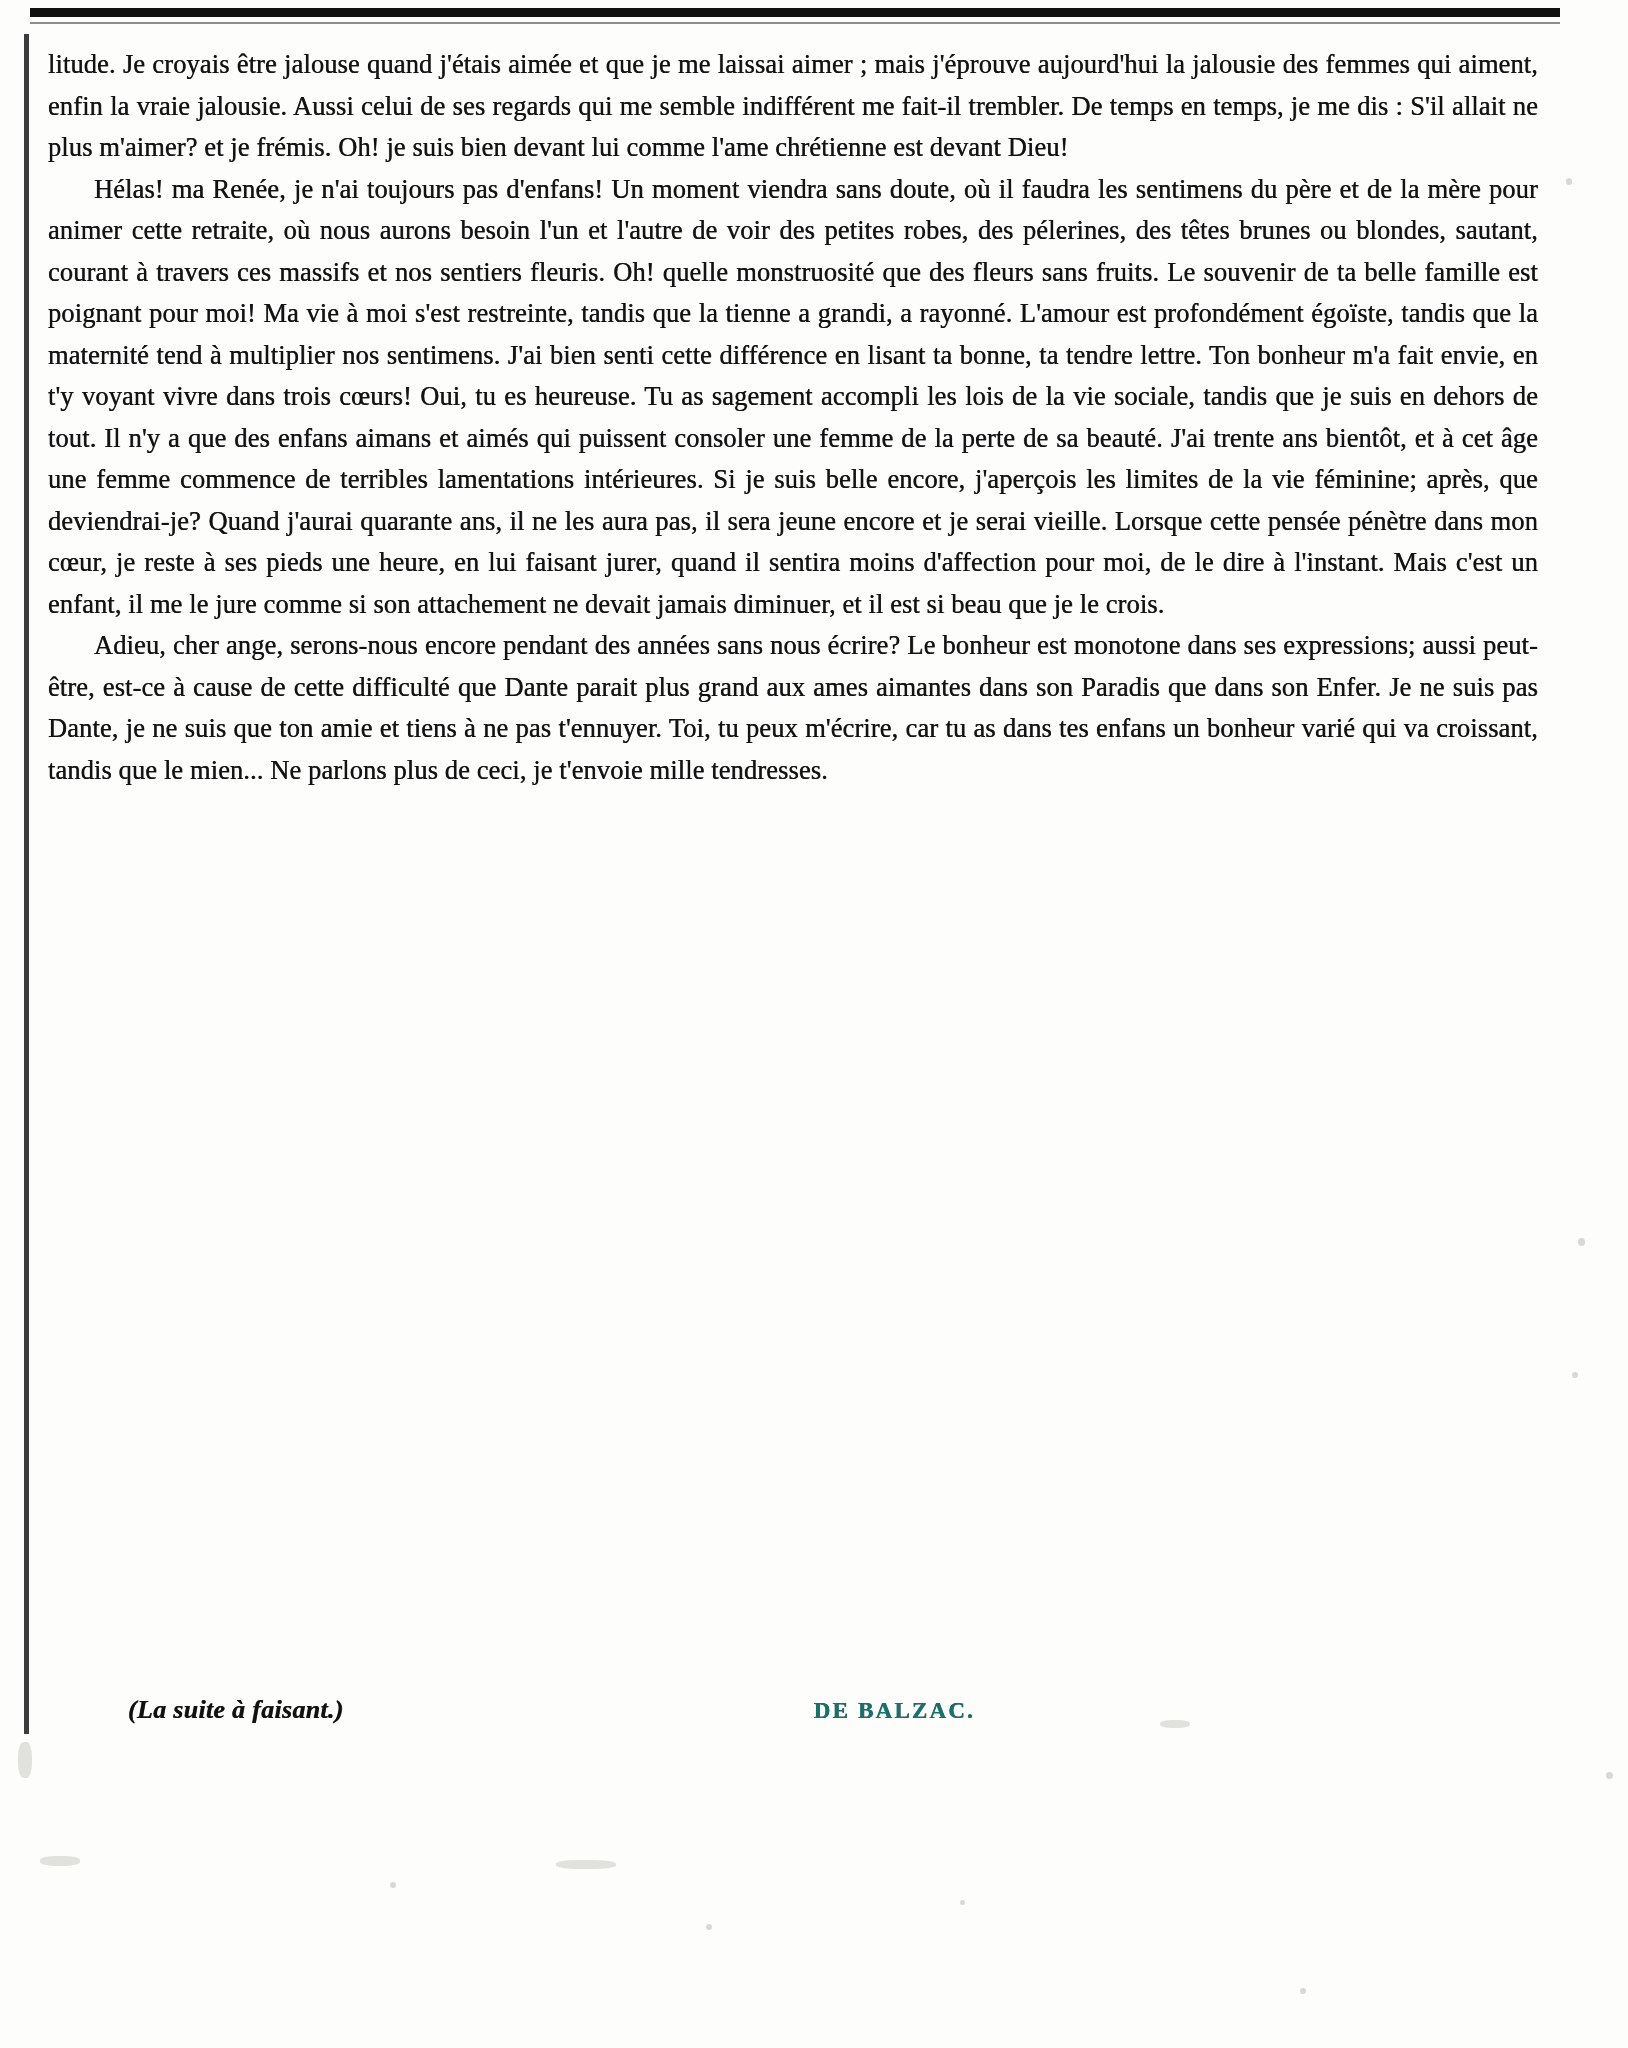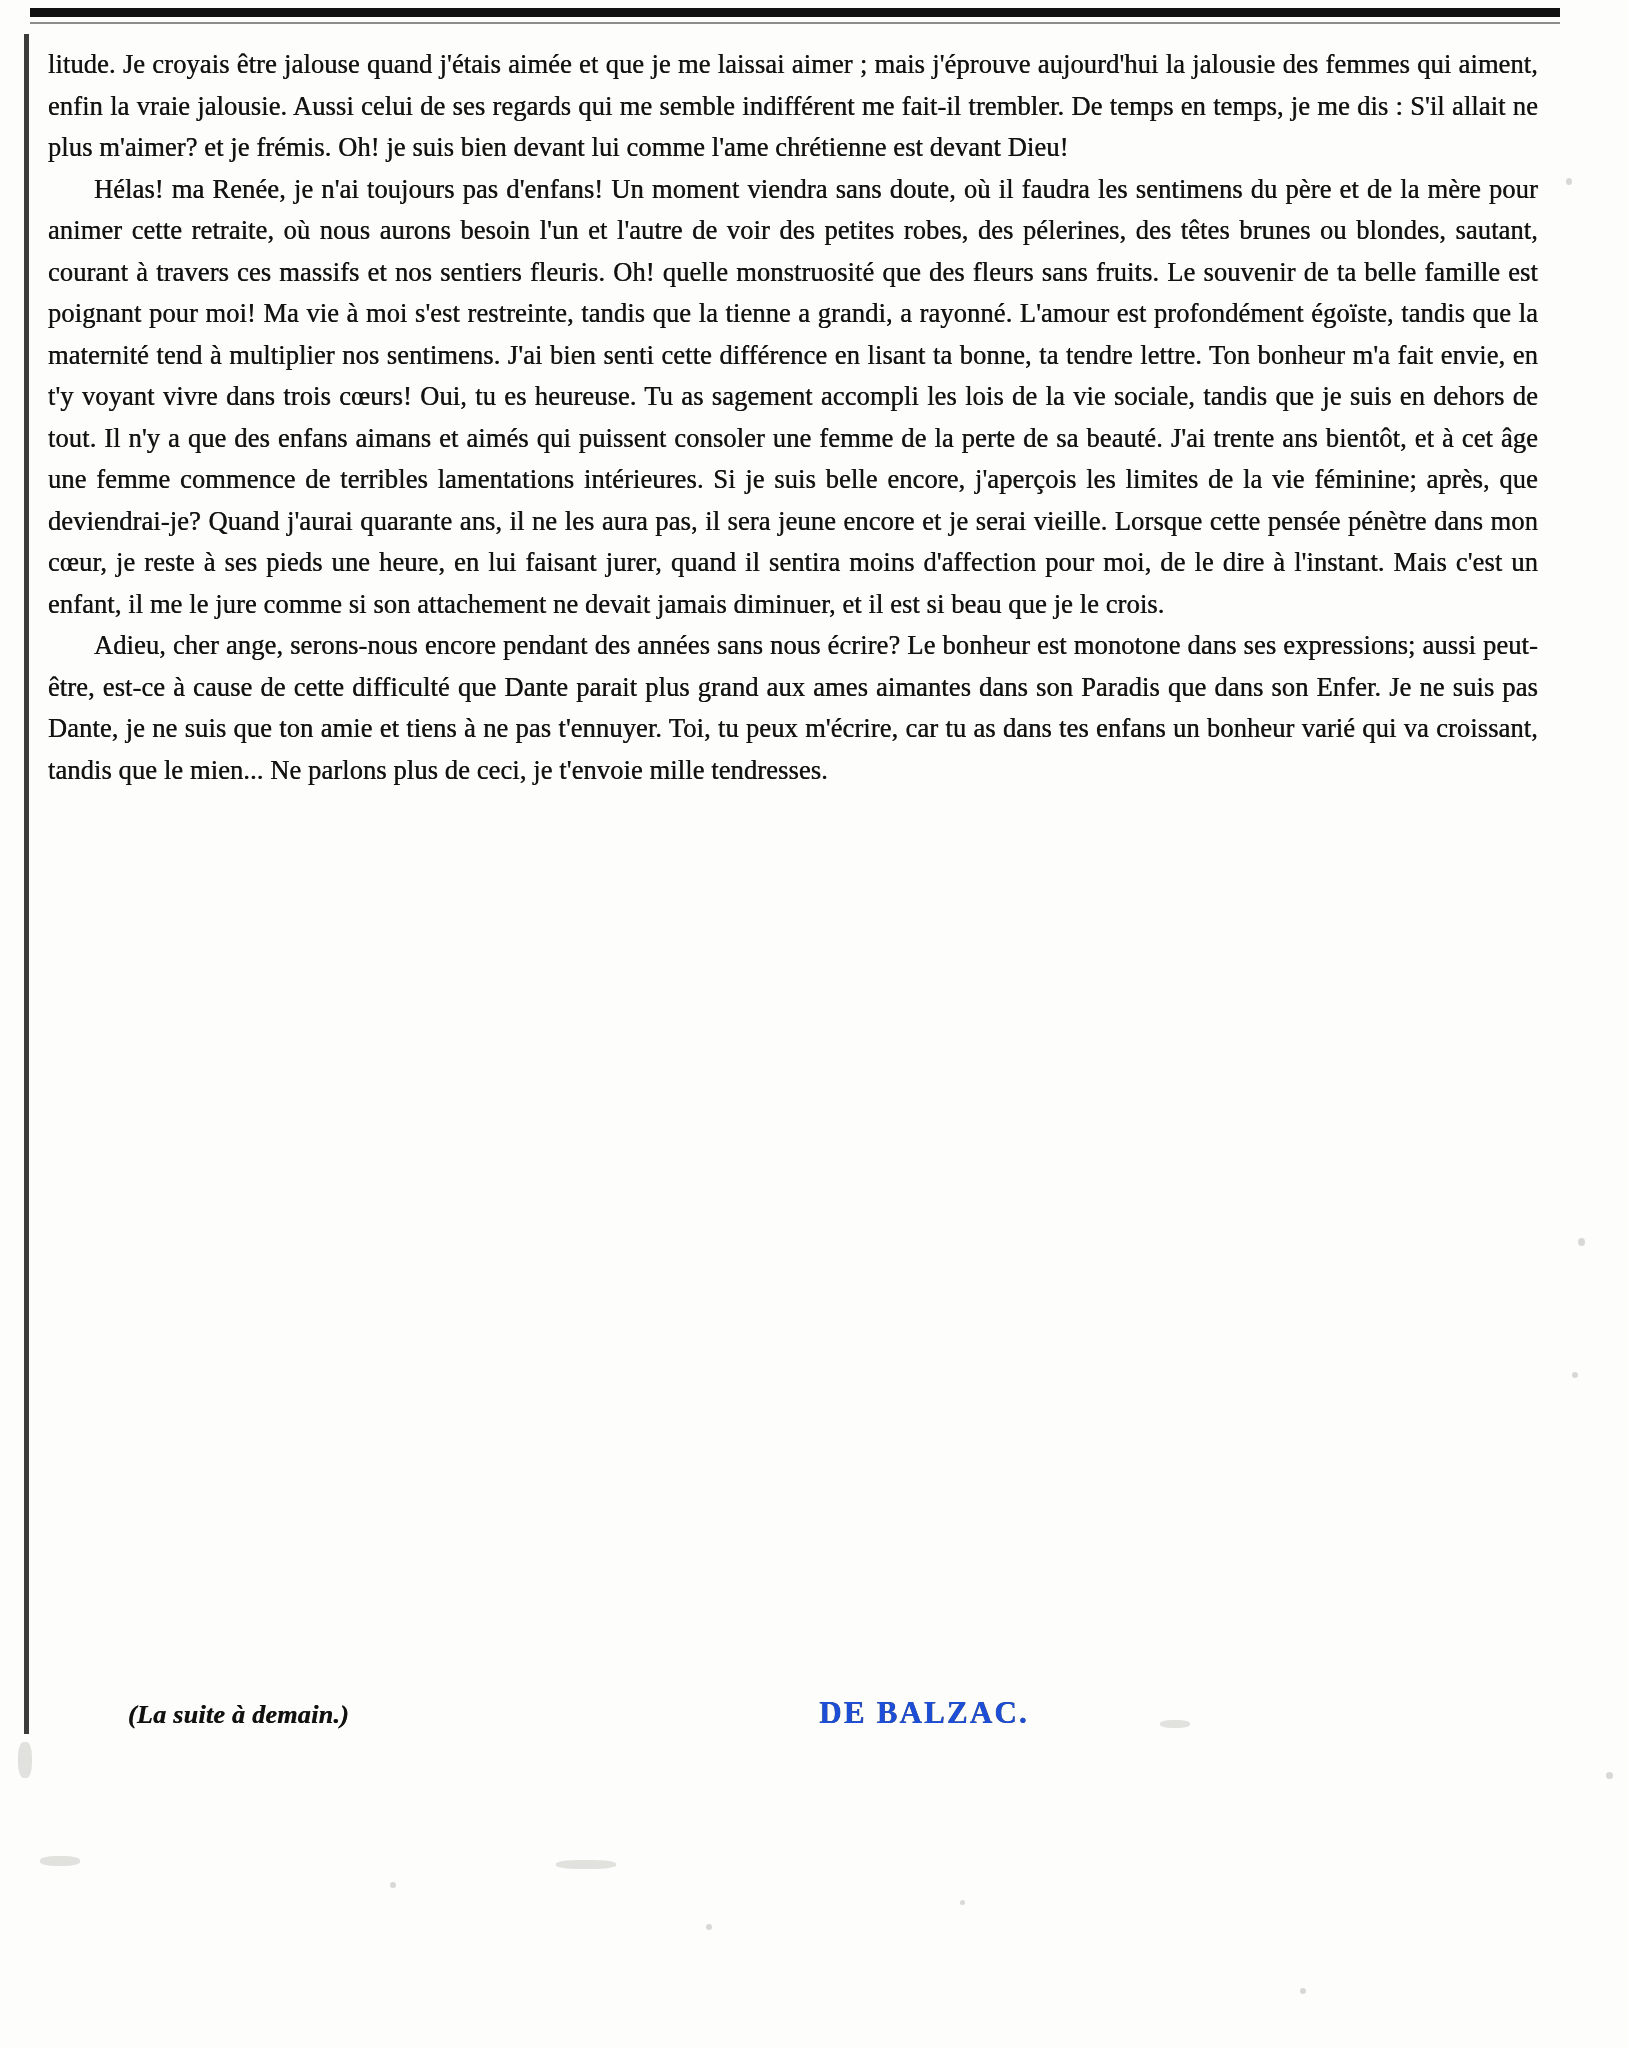--- a/index.html
+++ b/index.html
@@ -96,23 +96,23 @@
   }
   .continuation {
     font-size: 26px;
     font-style: italic;
     font-weight: bold;
     color: #111;
     margin-left: 80px;
     letter-spacing: .3px;
   }
   .signature {
-    font-size: 31px;
+    font-size: 23px;
     font-weight: bold;
-    color: #1d4ed8;
+    color: #0f766e;
     margin-left: 470px;
     letter-spacing: 2.2px;
     font-family: "Liberation Serif", serif;
   }
 
   
   .smudge {
     position: absolute;
     background: #cfcfca;
     opacity: .6;
@@ -128,21 +128,21 @@
   <div class="top-rule-thin"></div>
   <div class="left-rule"></div>
 
   <div class="column">
     <p class="body-text ink">litude. Je croyais être jalouse quand j'étais aimée et que je me laissai aimer ; mais j'éprouve aujourd'hui la jalousie des femmes qui aiment, enfin la vraie jalousie. Aussi celui de ses regards qui me semble indifférent me fait-il trembler. De temps en temps, je me dis : S'il allait ne plus m'aimer? et je frémis. Oh! je suis bien devant lui comme l'ame chrétienne est devant Dieu!</p>
     <p class="body-text ink indent">Hélas! ma Renée, je n'ai toujours pas d'enfans! Un moment viendra sans doute, où il faudra les sentimens du père et de la mère pour animer cette retraite, où nous aurons besoin l'un et l'autre de voir des petites robes, des pélerines, des têtes brunes ou blondes, sautant, courant à travers ces massifs et nos sentiers fleuris. Oh! quelle monstruosité que des fleurs sans fruits. Le souvenir de ta belle famille est poignant pour moi! Ma vie à moi s'est restreinte, tandis que la tienne a grandi, a rayonné. L'amour est profondément égoïste, tandis que la maternité tend à multiplier nos sentimens. J'ai bien senti cette différence en lisant ta bonne, ta tendre lettre. Ton bonheur m'a fait envie, en t'y voyant vivre dans trois cœurs! Oui, tu es heureuse. Tu as sagement accompli les lois de la vie sociale, tandis que je suis en dehors de tout. Il n'y a que des enfans aimans et aimés qui puissent consoler une femme de la perte de sa beauté. J'ai trente ans bientôt, et à cet âge une femme commence de terribles lamentations intérieures. Si je suis belle encore, j'aperçois les limites de la vie féminine; après, que deviendrai-je? Quand j'aurai quarante ans, il ne les aura pas, il sera jeune encore et je serai vieille. Lorsque cette pensée pénètre dans mon cœur, je reste à ses pieds une heure, en lui faisant jurer, quand il sentira moins d'affection pour moi, de le dire à l'instant. Mais c'est un enfant, il me le jure comme si son attachement ne devait jamais diminuer, et il est si beau que je le crois.</p>
     <p class="body-text ink indent">Adieu, cher ange, serons-nous encore pendant des années sans nous écrire? Le bonheur est monotone dans ses expressions; aussi peut-être, est-ce à cause de cette difficulté que Dante parait plus grand aux ames aimantes dans son Paradis que dans son Enfer. Je ne suis pas Dante, je ne suis que ton amie et tiens à ne pas t'ennuyer. Toi, tu peux m'écrire, car tu as dans tes enfans un bonheur varié qui va croissant, tandis que le mien... Ne parlons plus de ceci, je t'envoie mille tendresses.</p>
   </div>
 
   <div class="footer-row">
-    <span class="continuation ink">(La suite à demain.)</span>
+    <span class="continuation ink">(La suite à faisant.)</span>
     <span class="signature ink">DE BALZAC.</span>
   </div>
 
   <div class="speck" style="left:1566px; top:178px; width:6px; height:7px;"></div>
   <div class="speck" style="left:1578px; top:1238px; width:7px; height:8px;"></div>
   <div class="speck" style="left:1572px; top:1372px; width:6px; height:6px;"></div>
   <div class="speck" style="left:1606px; top:1772px; width:7px; height:7px;"></div>
   <div class="speck" style="left:1300px; top:1988px; width:6px; height:6px;"></div>
   <div class="speck" style="left:390px; top:1882px; width:6px; height:6px;"></div>
   <div class="speck" style="left:706px; top:1924px; width:6px; height:6px;"></div>

